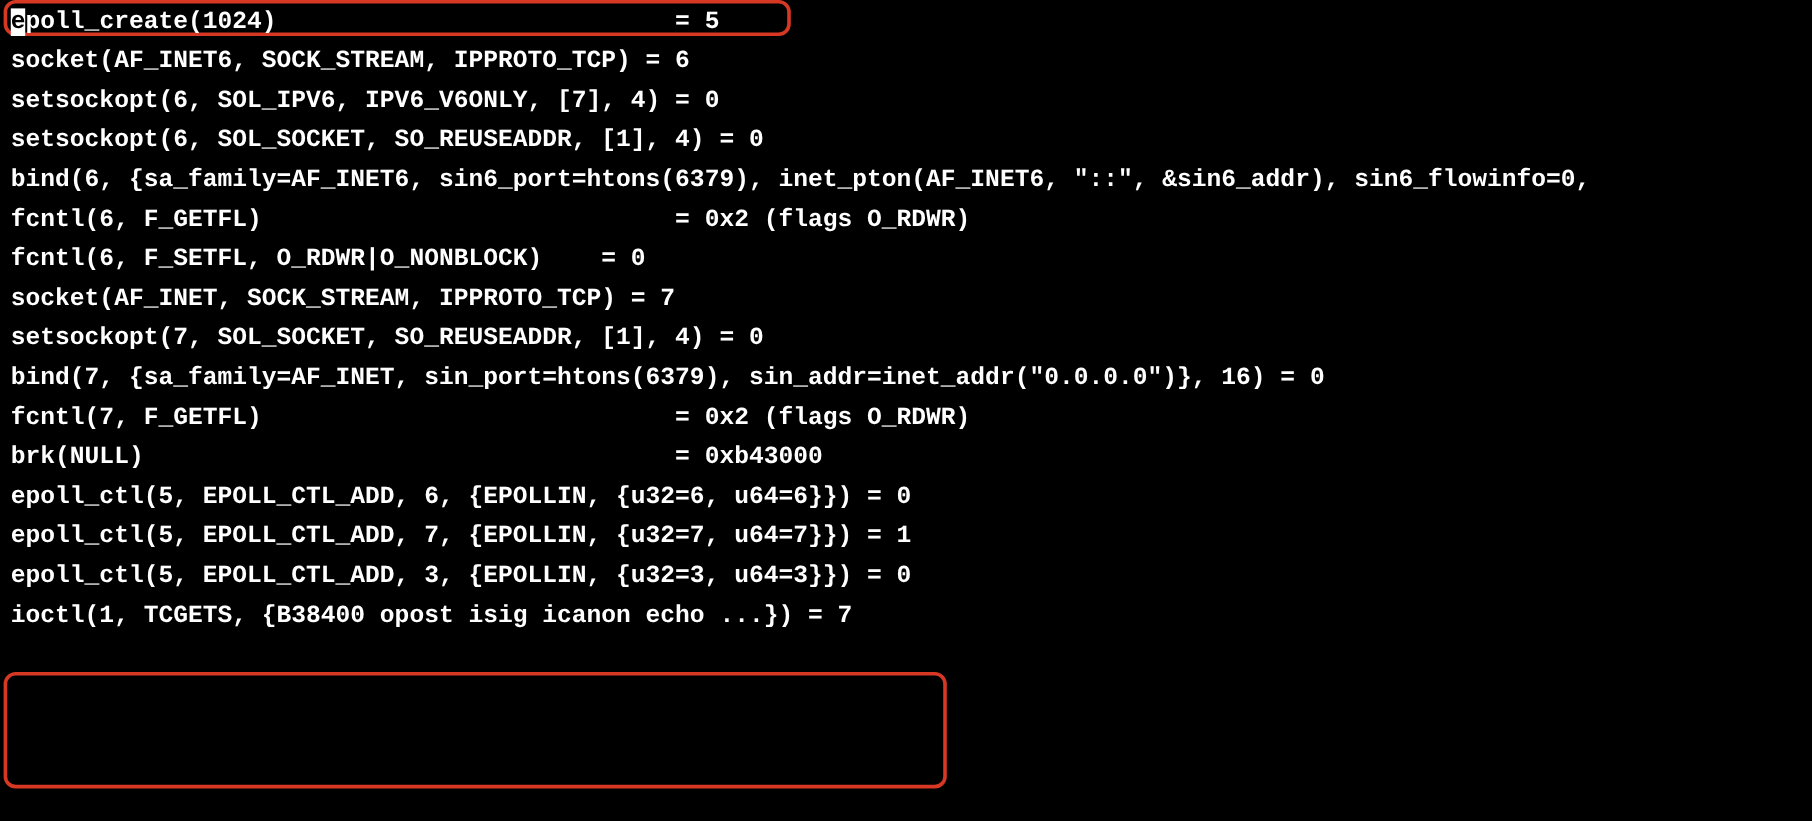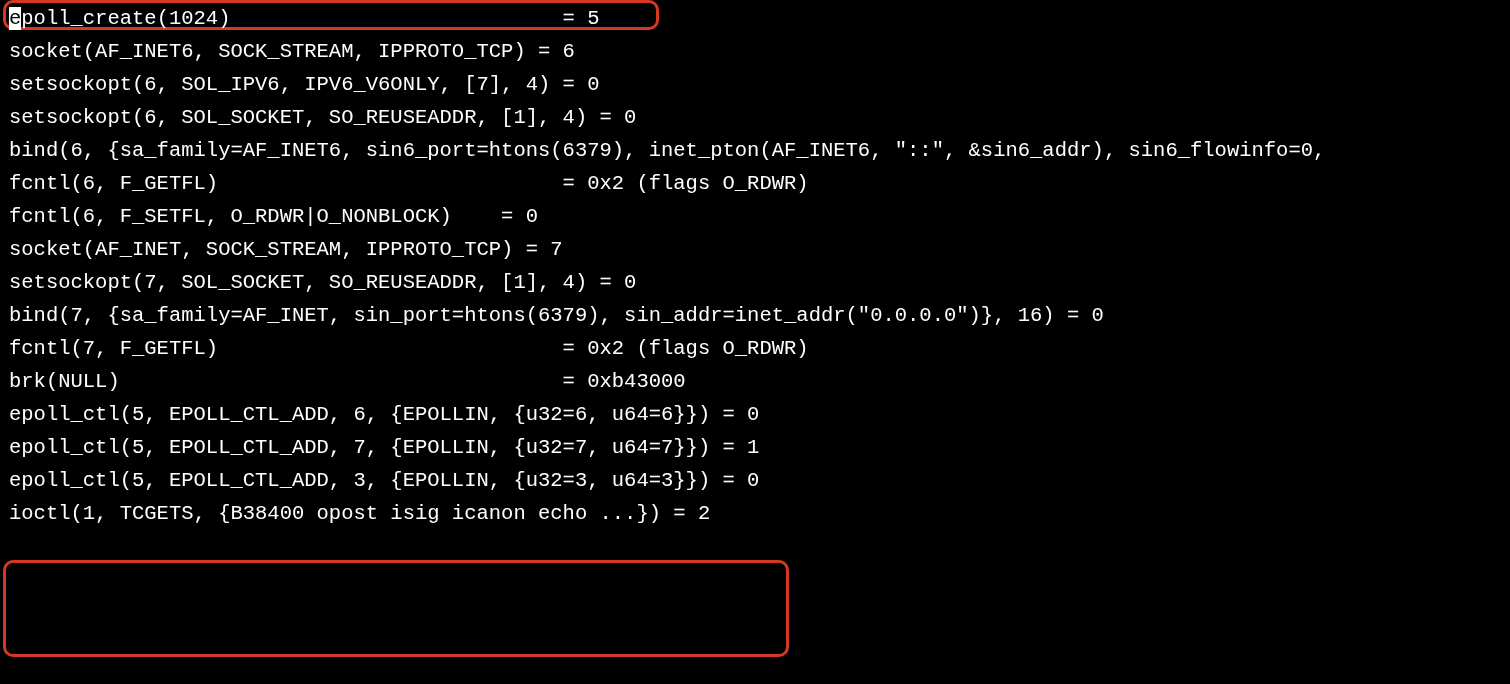--- a/index.html
+++ b/index.html
@@ -1,15 +1,15 @@
 <!DOCTYPE html>
 <html><head>
   <meta charset="utf-8">
   <style>
-    * { margin: 0; padding: 0; box-sizing: border-box; }
+    * { margin: 0; padding: 0; box-sizing: border-box; font-weight: bold; }
     body {
       background: #000000;
       color: #ffffff;
       font-family: "Menlo", "Monaco", "Consolas", "Courier New", monospace;
       font-size: 20.5px;
       line-height: 33px;
       padding: 0;
       overflow: hidden;
       width: 1510px;
       height: 684px;
@@ -62,15 +62,15 @@
       <div class="line"><span>fcntl(6, F_GETFL)                            = 0x2 (flags O_RDWR)</span></div>
       <div class="line"><span>fcntl(6, F_SETFL, O_RDWR|O_NONBLOCK)    = 0</span></div>
       <div class="line"><span>socket(AF_INET, SOCK_STREAM, IPPROTO_TCP) = 7</span></div>
       <div class="line"><span>setsockopt(7, SOL_SOCKET, SO_REUSEADDR, [1], 4) = 0</span></div>
       <div class="line"><span>bind(7, {sa_family=AF_INET, sin_port=htons(6379), sin_addr=inet_addr("0.0.0.0")}, 16) = 0</span></div>
       <div class="line"><span>fcntl(7, F_GETFL)                            = 0x2 (flags O_RDWR)</span></div>
       <div class="line"><span>brk(NULL)                                    = 0xb43000</span></div>
       <div class="line"><span>epoll_ctl(5, EPOLL_CTL_ADD, 6, {EPOLLIN, {u32=6, u64=6}}) = 0</span></div>
       <div class="line"><span>epoll_ctl(5, EPOLL_CTL_ADD, 7, {EPOLLIN, {u32=7, u64=7}}) = 1</span></div>
       <div class="line"><span>epoll_ctl(5, EPOLL_CTL_ADD, 3, {EPOLLIN, {u32=3, u64=3}}) = 0</span></div>
-      <div class="line"><span>ioctl(1, TCGETS, {B38400 opost isig icanon echo ...}) = 2</span></div>
+      <div class="line"><span>ioctl(1, TCGETS, {B38400 opost isig icanon echo ...}) = 7</span></div>
     </div>
 </div>
 
 </body></html>

